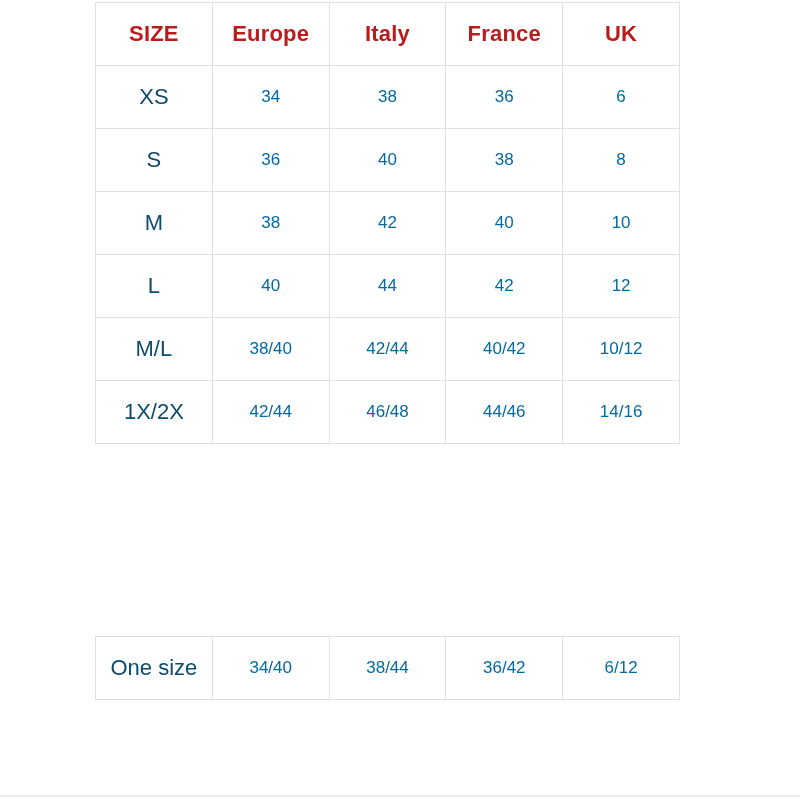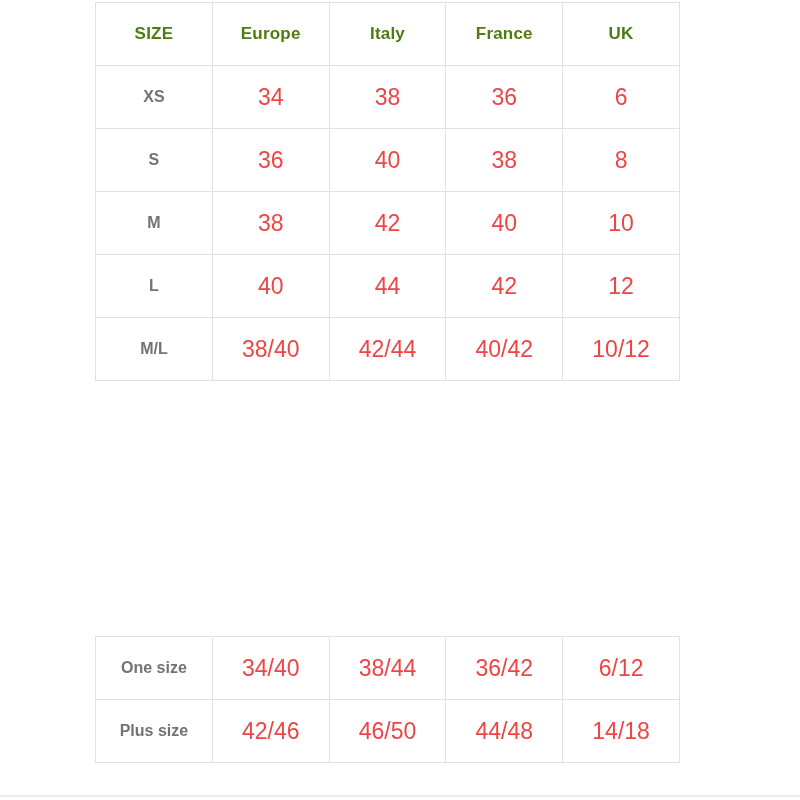--- a/index.html
+++ b/index.html
@@ -29,33 +29,33 @@
   table.size-table td {
     border: 1px solid #e1e1e1;
     text-align: center;
     vertical-align: middle;
     height: 62px;
     padding: 0;
     width: 20%;
   }
   table.size-table thead th {
     font-weight: 700;
-    font-size: 17px;
-    color: #4d7c0f;
+    font-size: 22px;
+    color: #b91c1c;
     letter-spacing: 0.2px;
   }
   table.size-table tbody th {
-    font-weight: 700;
-    font-size: 16px;
-    color: #737373;
+    font-weight: 400;
+    font-size: 22px;
+    color: #0c4a6e;
   }
   table.size-table tbody td {
     font-weight: 400;
-    font-size: 23px;
-    color: #ef4444;
+    font-size: 17px;
+    color: #0369a1;
   }
   .bottom-divider {
     position: absolute;
     left: 0;
     top: 795px;
     width: 800px;
     height: 2px;
     background: #ececec;
   }
 </style>
@@ -103,37 +103,37 @@
           <td>42</td>
           <td>12</td>
         </tr>
         <tr>
           <th>M/L</th>
           <td>38/40</td>
           <td>42/44</td>
           <td>40/42</td>
           <td>10/12</td>
         </tr>
+        <tr>
+          <th>1X/2X</th>
+          <td>42/44</td>
+          <td>46/48</td>
+          <td>44/46</td>
+          <td>14/16</td>
+        </tr>
       </tbody>
   </table>
 
   <table class="size-table single">
     <tbody>
         <tr>
           <th>One size</th>
           <td>34/40</td>
           <td>38/44</td>
           <td>36/42</td>
           <td>6/12</td>
         </tr>
-        <tr>
-          <th>Plus size</th>
-          <td>42/46</td>
-          <td>46/50</td>
-          <td>44/48</td>
-          <td>14/18</td>
-        </tr>
       </tbody>
   </table>
 
   <div class="bottom-divider"></div>
 
 </div>
 
 </body></html>

